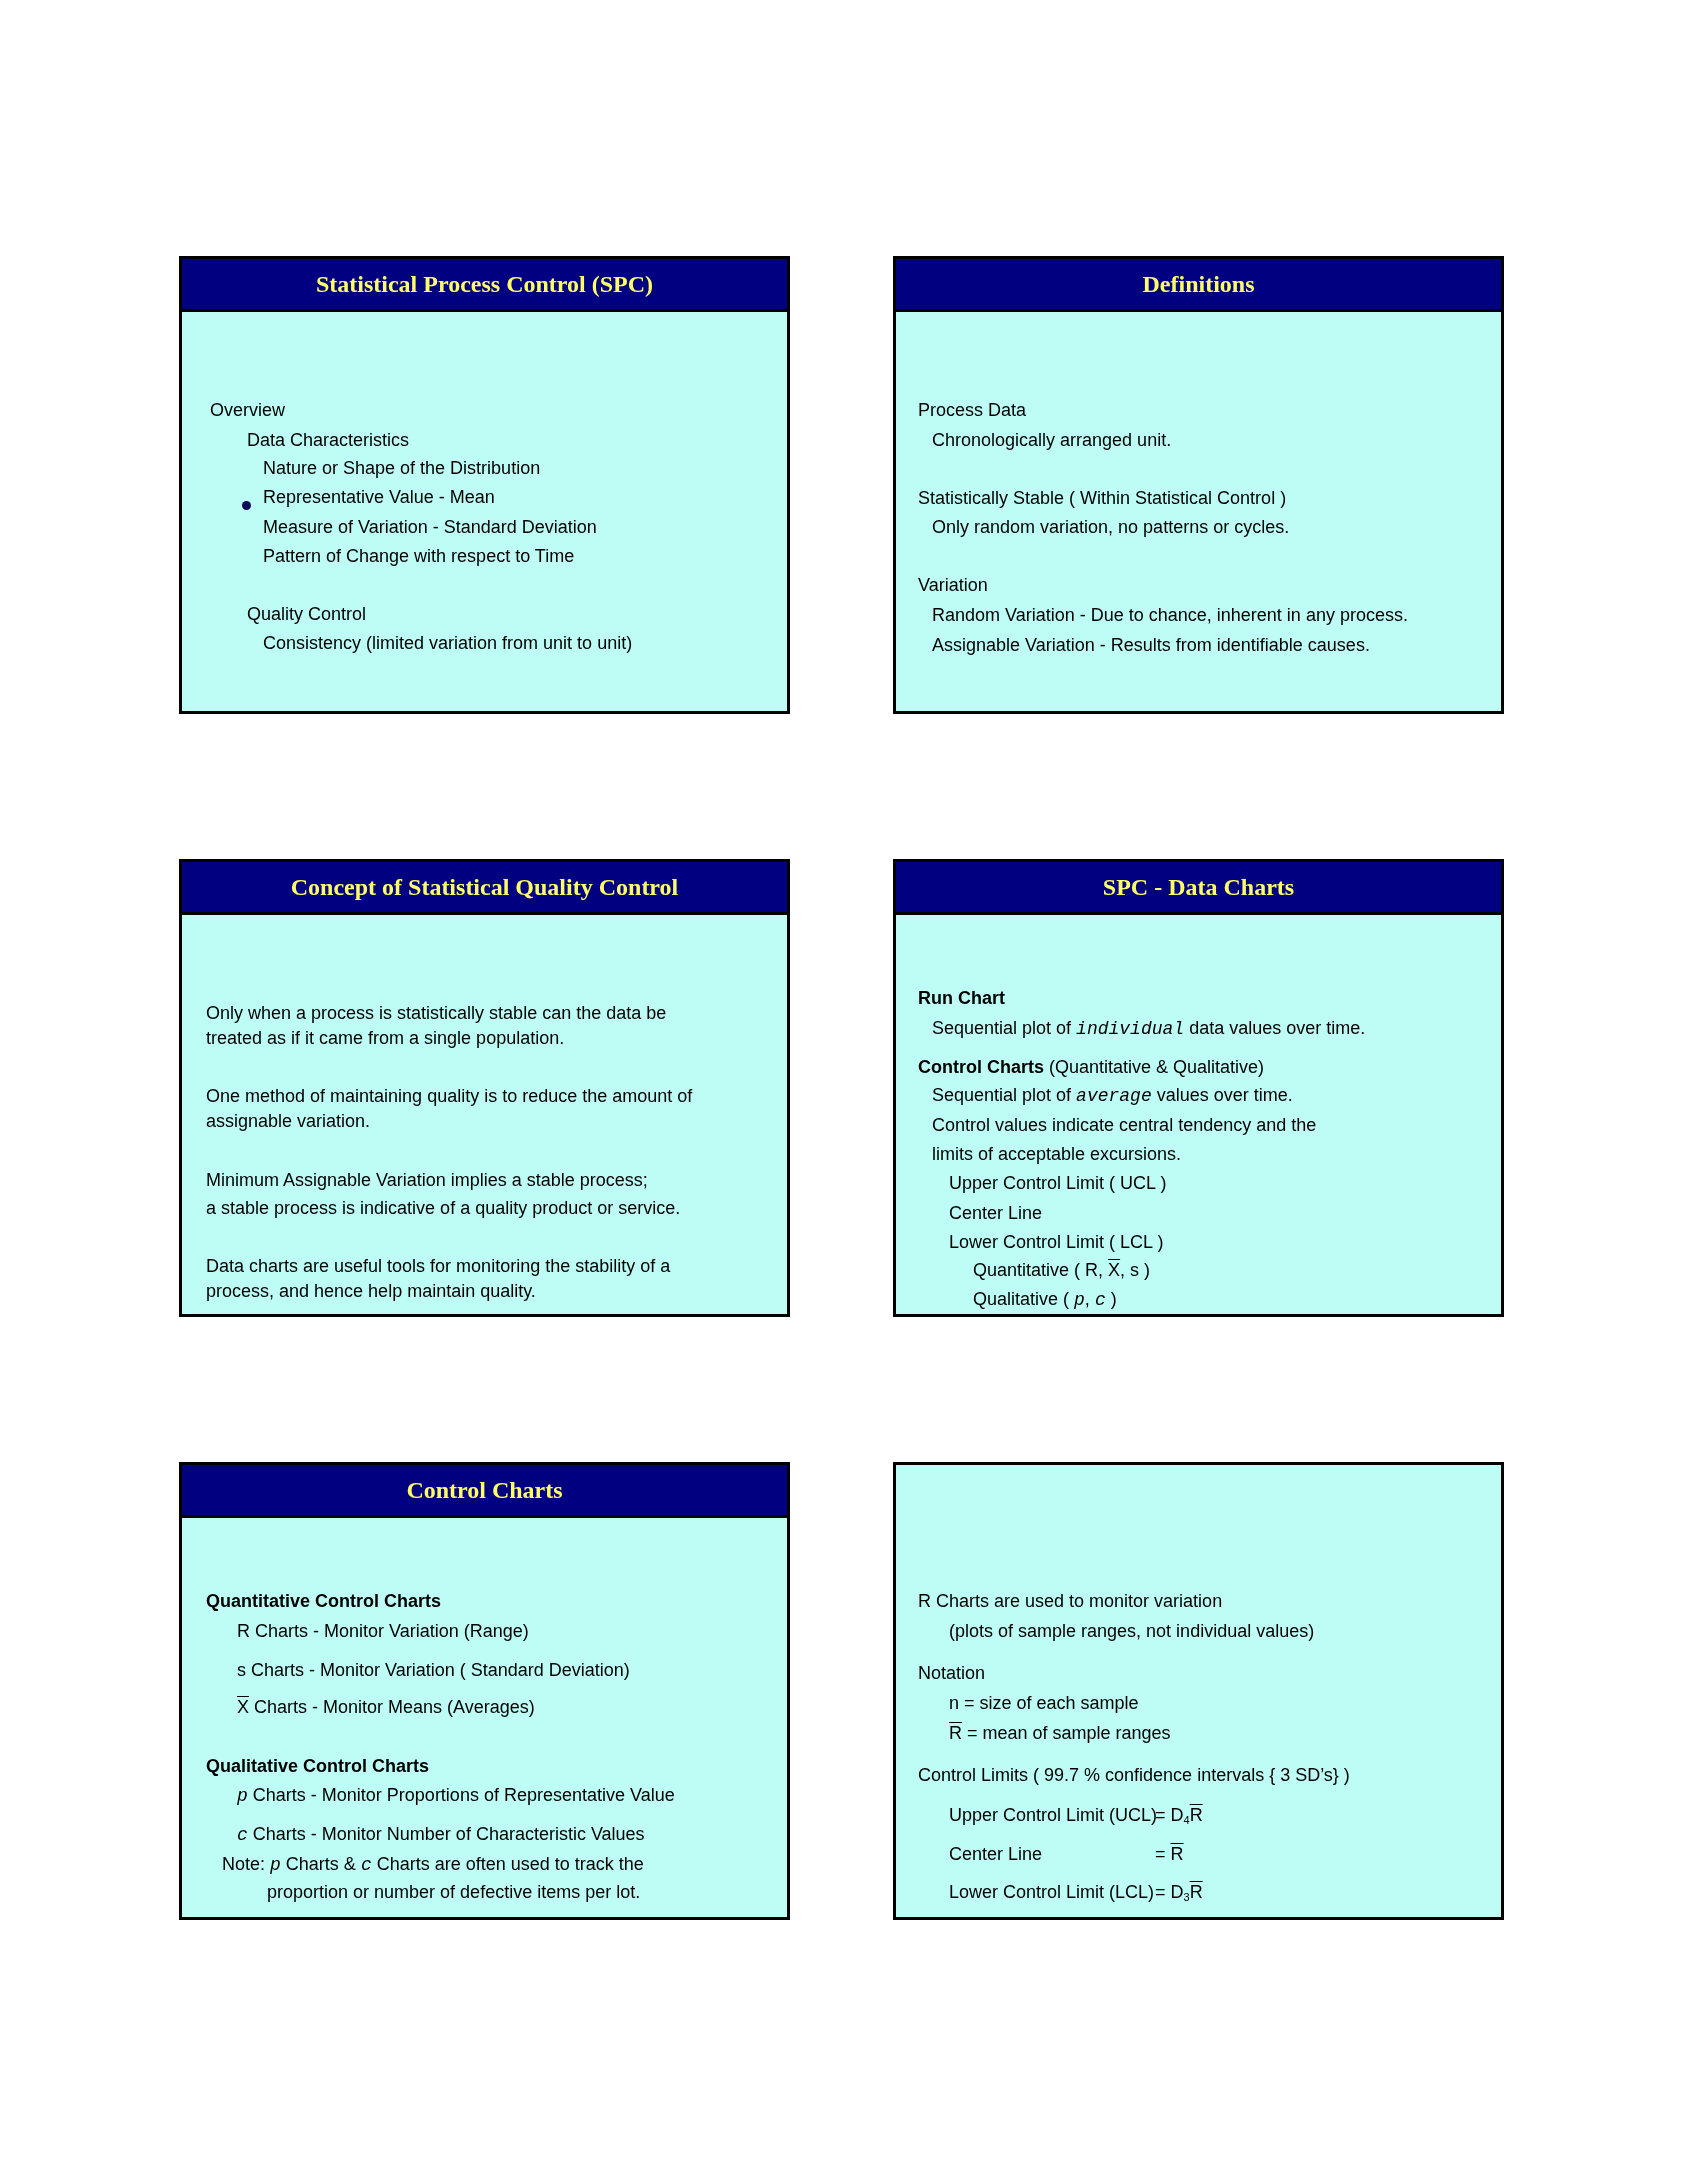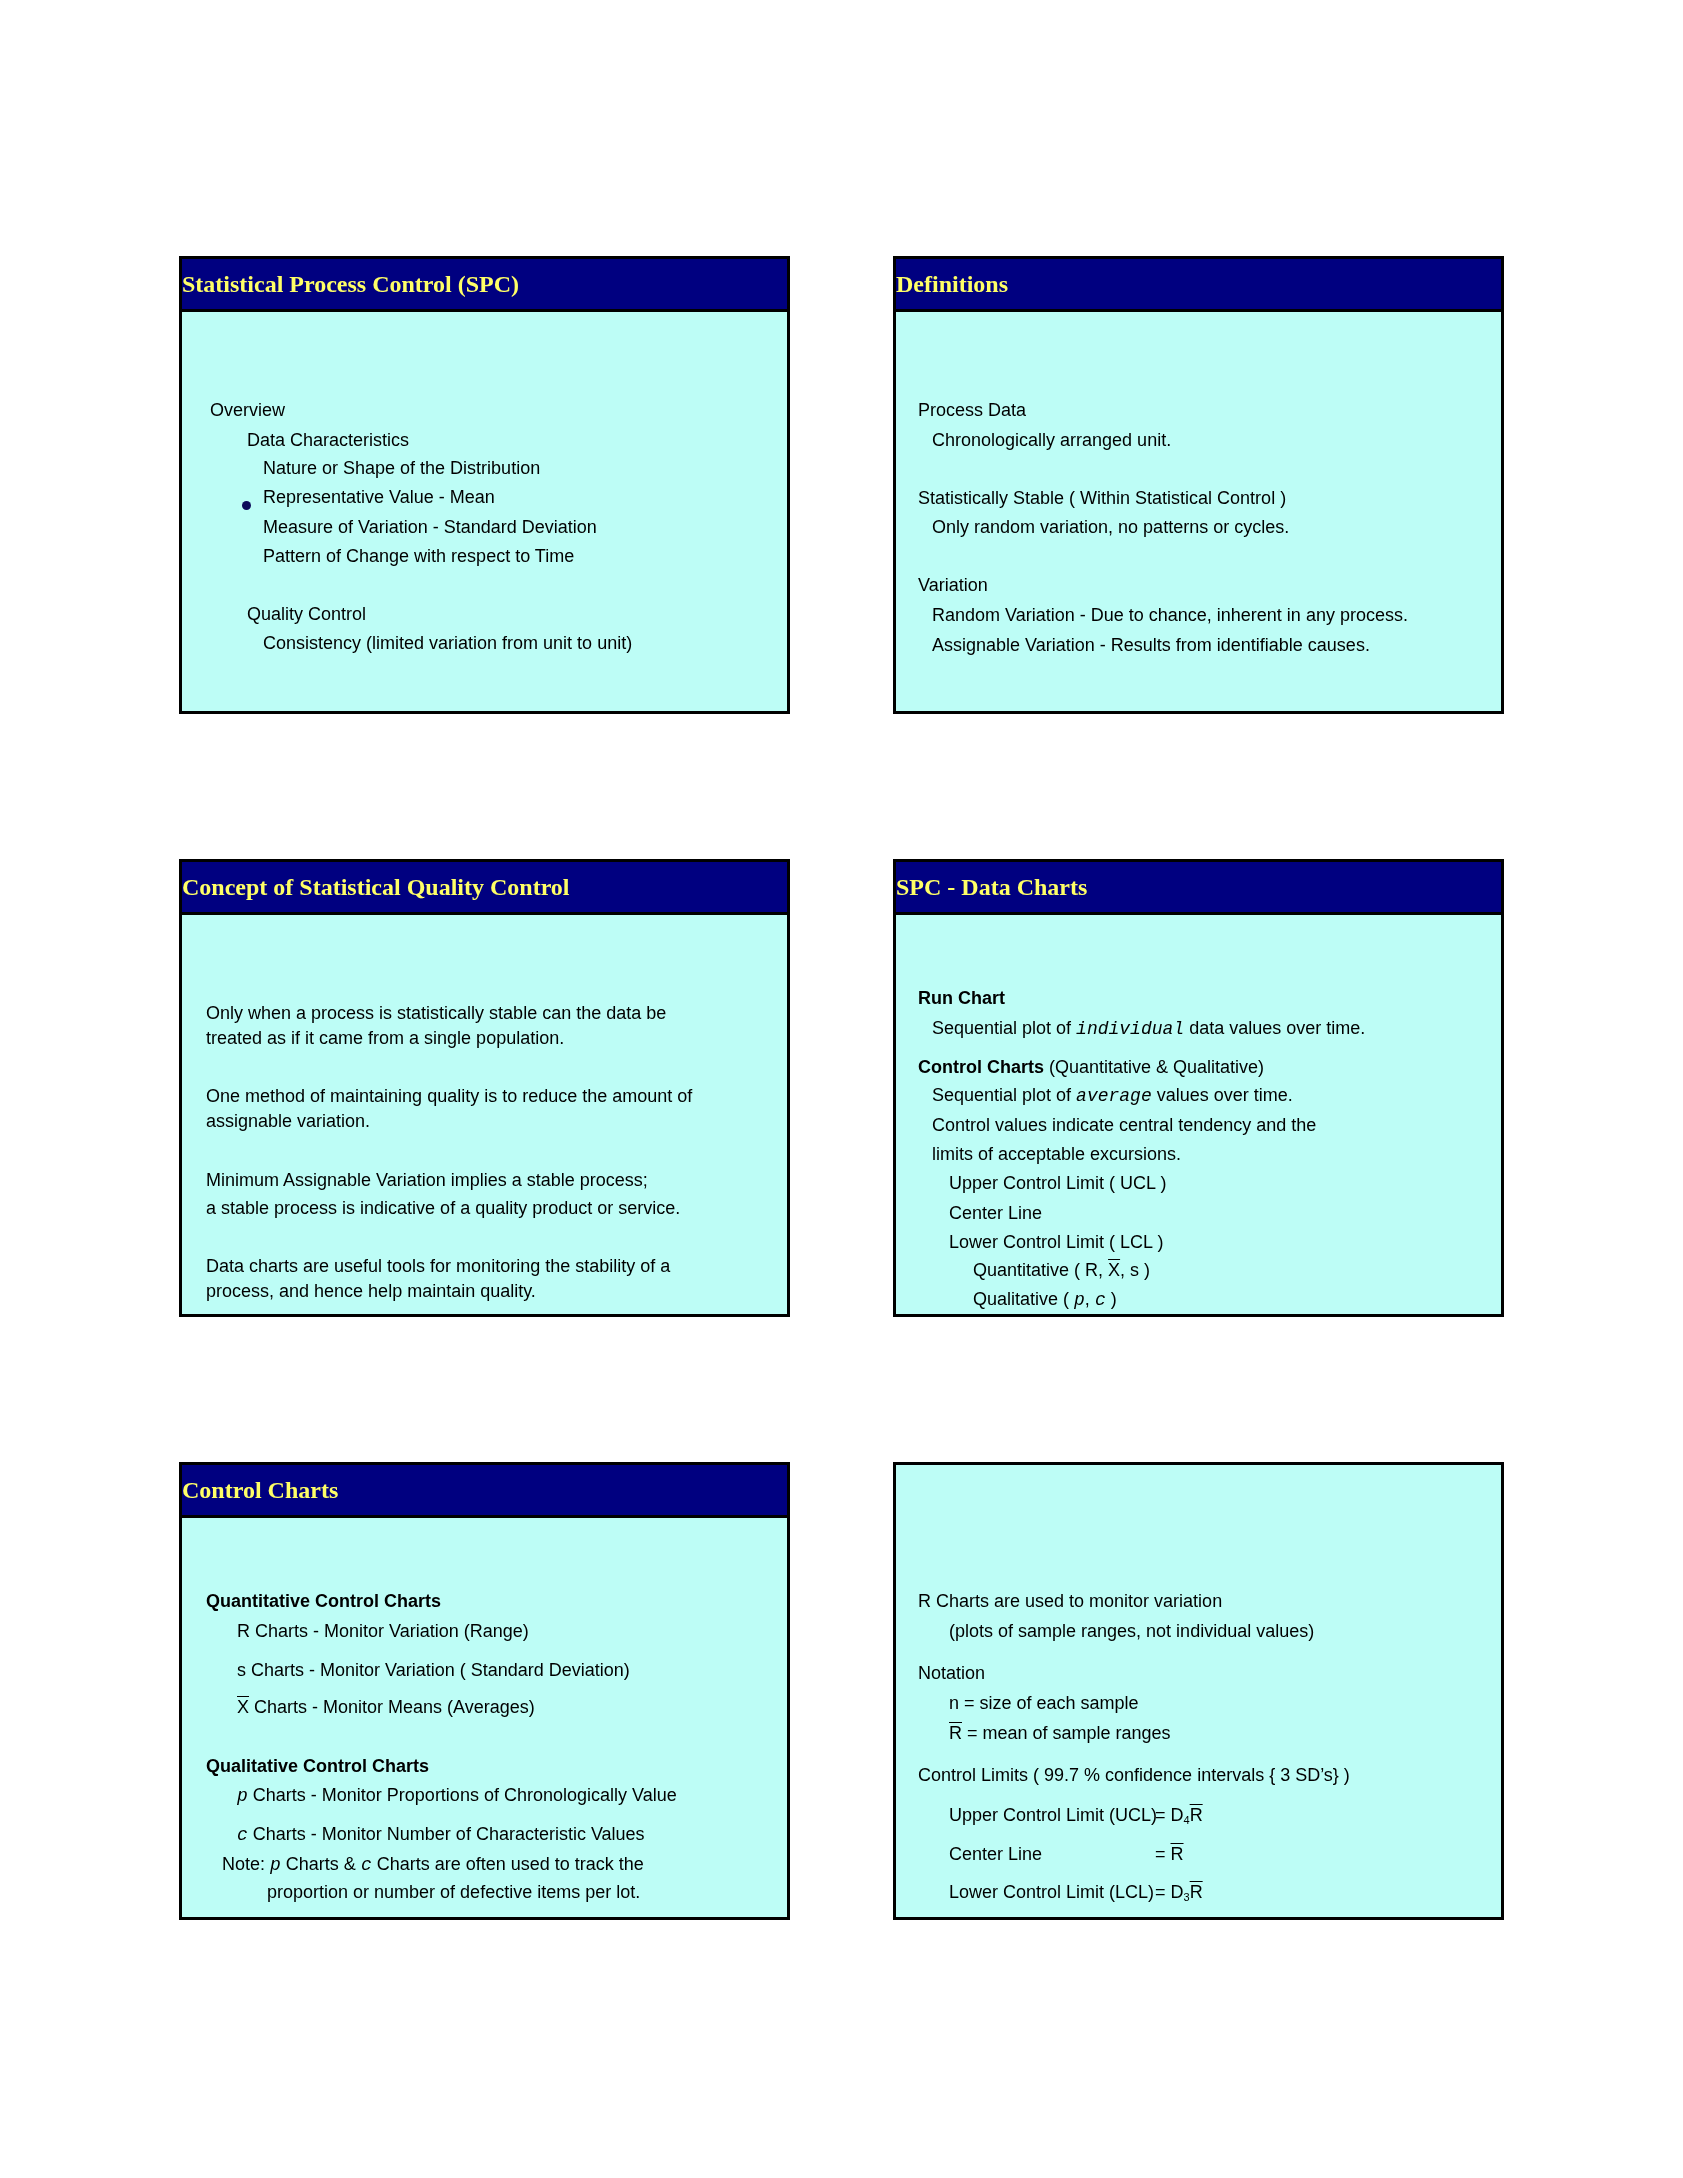--- a/index.html
+++ b/index.html
@@ -2,21 +2,21 @@
 <html><head>
 <meta charset="utf-8">
 <style>
   html, body { margin:0; padding:0; background:#ffffff; }
   body { width:1683px; height:2178px; position:relative; overflow:hidden;
          font-family:"Liberation Sans", sans-serif; color:#000; }
   .slide { position:absolute; width:605px; height:452px; border:3px solid #000;
            background:#BDFDF6; box-sizing:content-box; }
   .slide-header { position:absolute; left:0; top:0; right:0; height:50px;
            background:#000080; border-bottom:3px solid #000; }
-  .slide-title { display:block; line-height:50px;
+  .slide-title { display:block; text-align:center; line-height:50px;
            font-family:"Liberation Serif", serif; font-weight:bold; font-size:24px;
            color:#FFFF66; white-space:nowrap; }
   .ln { position:absolute; font-size:18px; line-height:20px; white-space:nowrap;margin-top:46px; }
   .b { font-weight:bold; }
   .i { font-style:italic;font-family:Liberation Mono, monospace; }
   .bullet { position:absolute; width:9px; height:9px; border-radius:50%; background:#0b0b5a; }
   .ov { text-decoration:overline; }
   sub { font-size:11px; vertical-align:-3px; line-height:0; }
 </style>
 </head>
@@ -96,21 +96,21 @@
     <span class="slide-title">Control Charts</span>
   </div>
   <div class="ln b" style="left:24px; top:80px;">Quantitative Control Charts</div>
   <div class="ln" style="left:55px; top:110px;">R Charts - Monitor Variation (Range)</div>
   <div class="ln" style="left:55px; top:149px;">s Charts - Monitor Variation ( Standard Deviation)</div>
   <div class="ln" style="left:55px; top:186px;">
     <span class="ov">X</span><span> Charts - Monitor Means (Averages)</span>
   </div>
   <div class="ln b" style="left:24px; top:245px;">Qualitative Control Charts</div>
   <div class="ln" style="left:55px; top:274px;">
-    <span class="i">p</span><span> Charts - Monitor Proportions of Chronologically Value</span>
+    <span class="i">p</span><span> Charts - Monitor Proportions of Representative Value</span>
   </div>
   <div class="ln" style="left:55px; top:313px;">
     <span class="i">c</span><span> Charts - Monitor Number of Characteristic Values</span>
   </div>
   <div class="ln" style="left:40px; top:343px;">
     <span>Note: </span><span class="i">p</span><span> Charts &amp; </span><span class="i">c</span><span> Charts are often used to track the</span>
   </div>
   <div class="ln" style="left:85px; top:371px;">proportion or number of defective items per lot.</div>
 </div>
 

